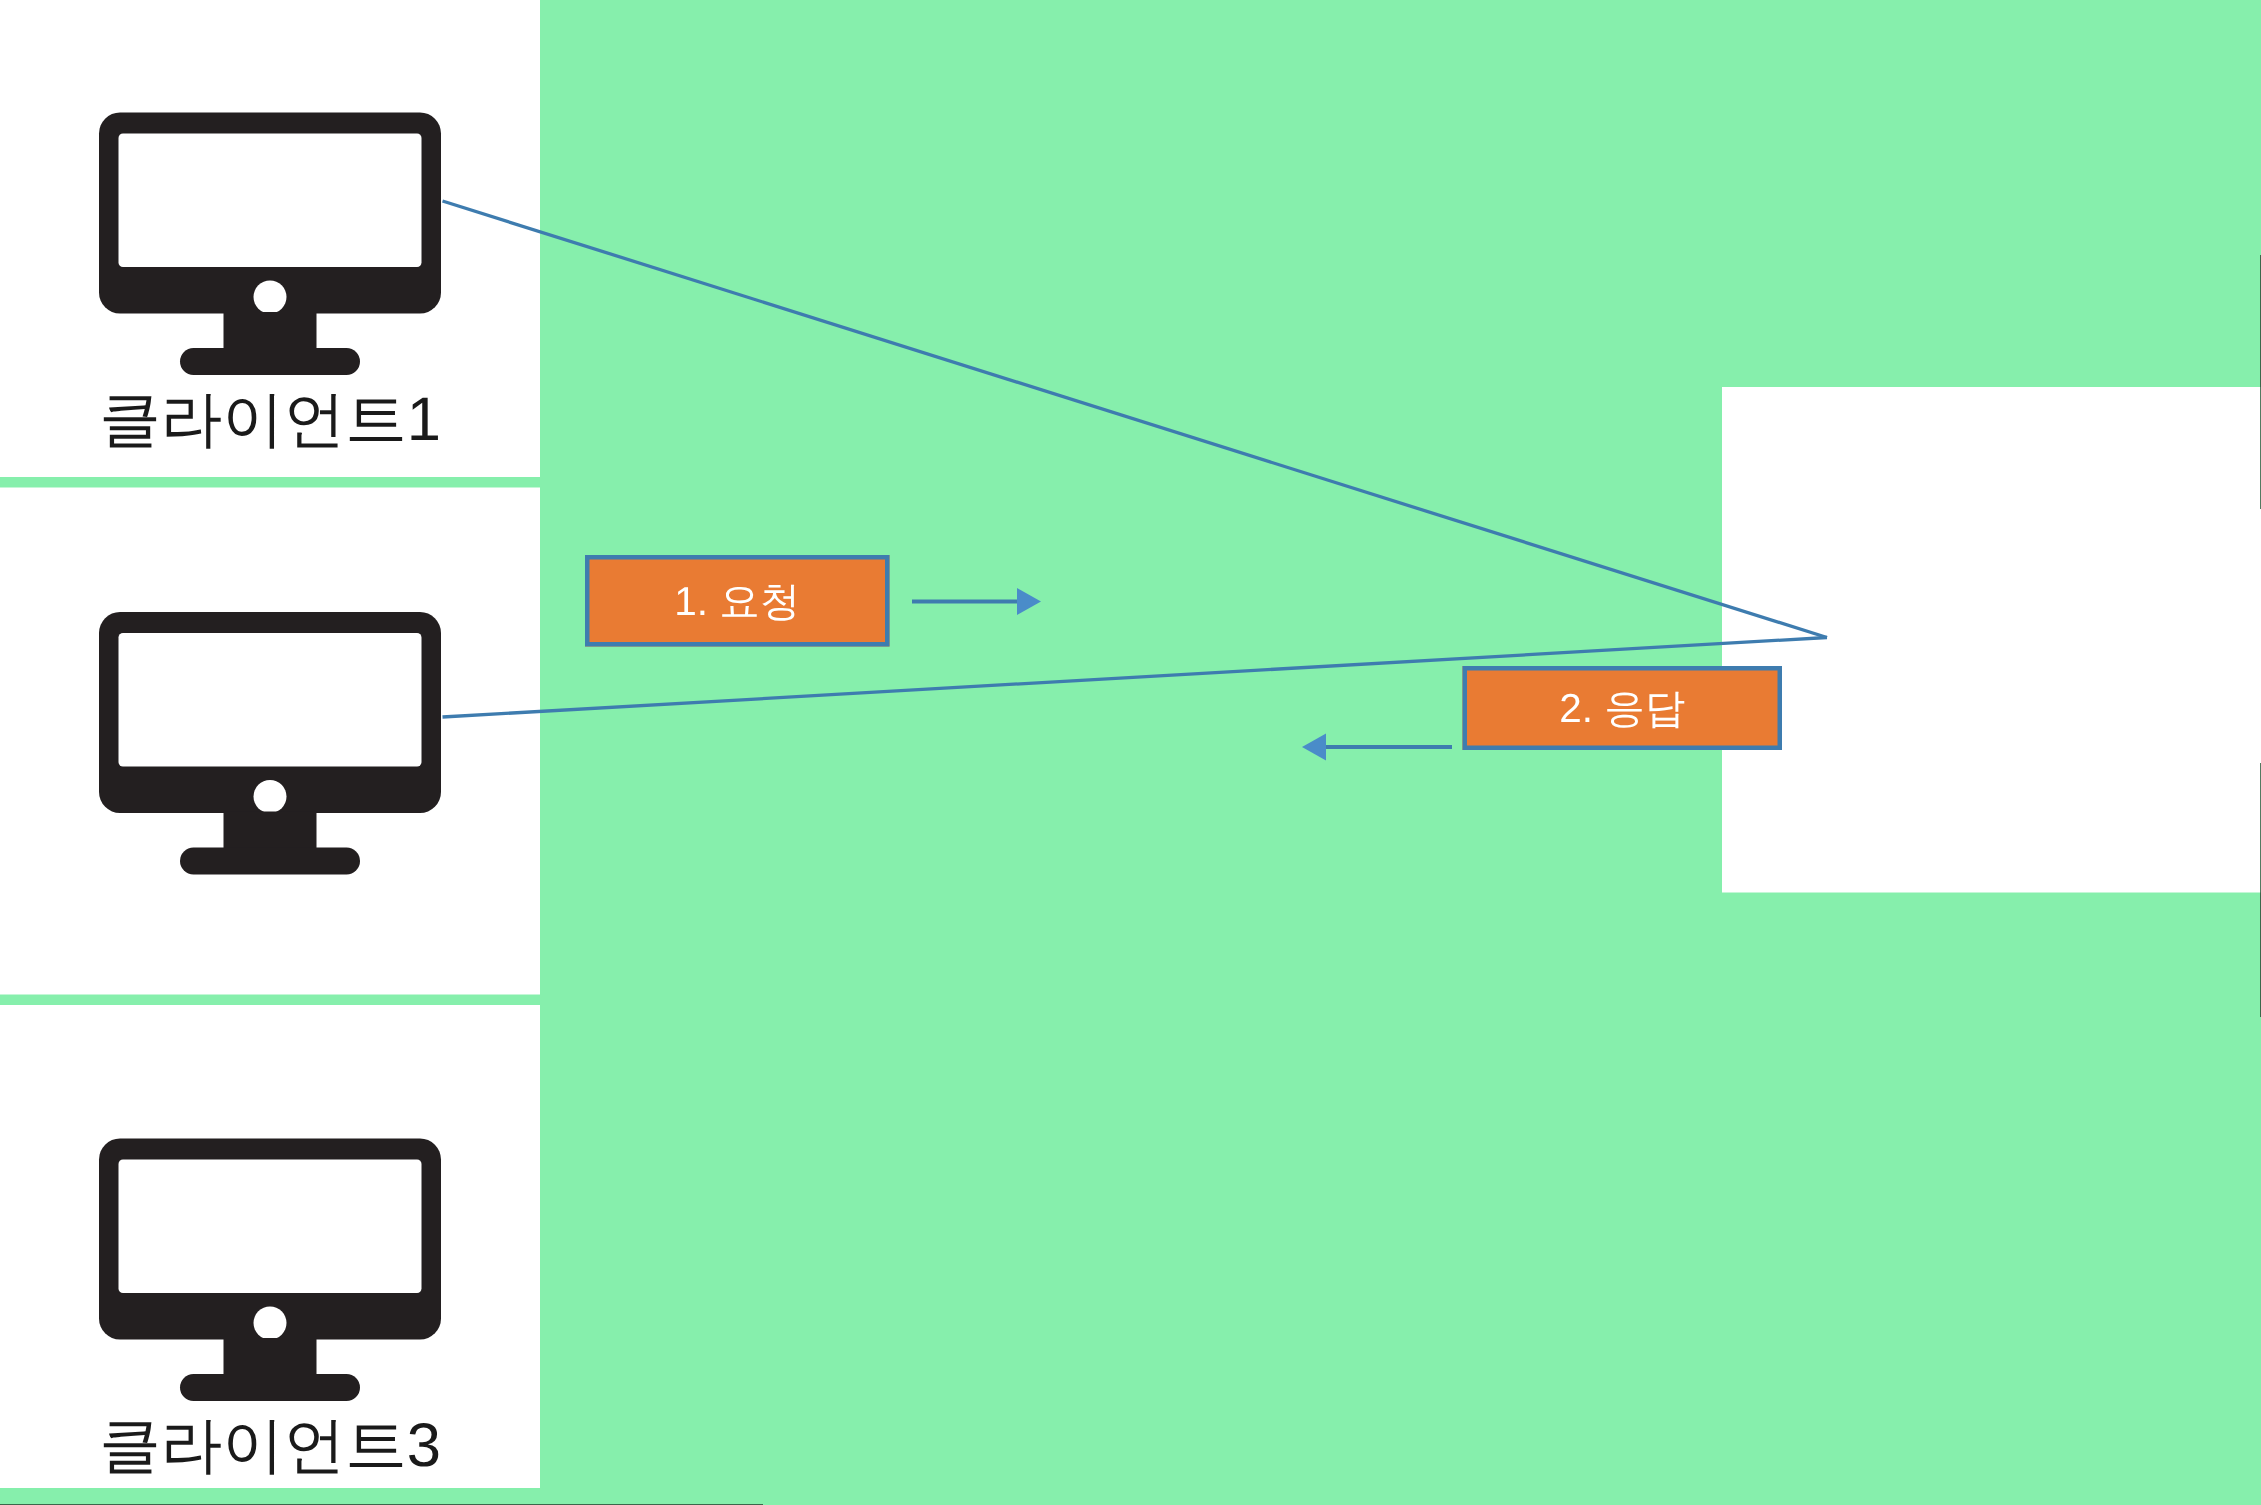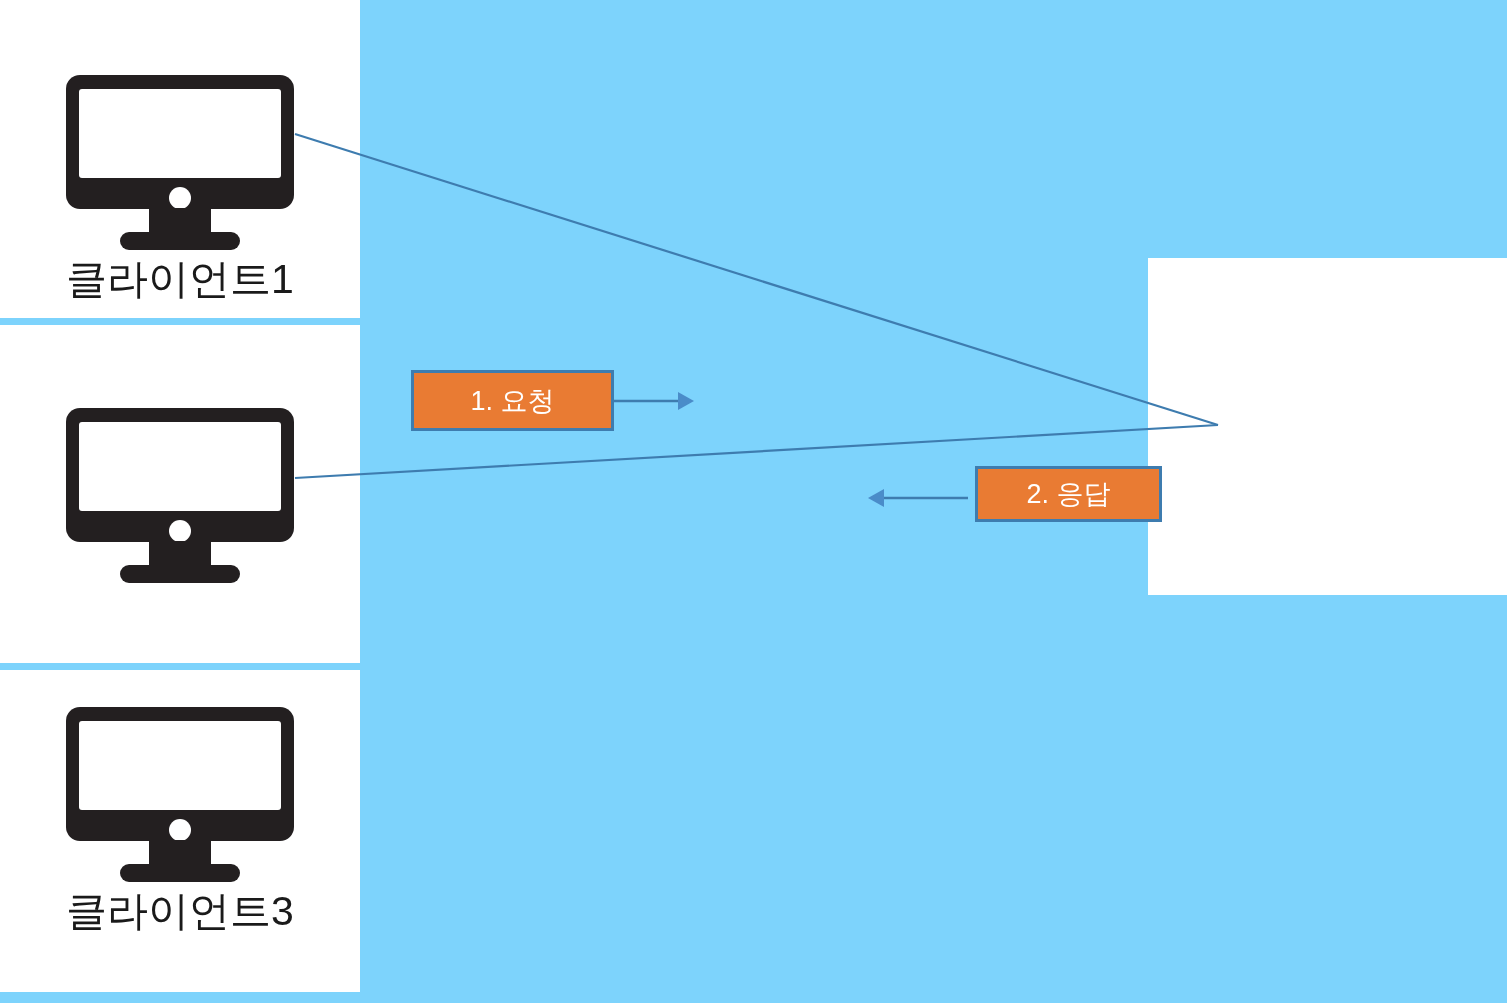--- a/index.html
+++ b/index.html
@@ -4,21 +4,21 @@
 <style>
   html, body {
     margin: 0;
     padding: 0;
     background: #000000;
   }
   #canvas {
     position: relative;
     width: 1507px;
     height: 1003px;
-    background: #7dd3fc;
+    background: #86efac;
     overflow: hidden;
     font-family: "Liberation Sans", "DejaVu Sans", sans-serif;
   }
 
   
   .panel {
     position: absolute;
     background: #ffffff;
   }
   #client-panel-1 { left: 0px;    top: 0px;   width: 360px; height: 318px; }
@@ -88,21 +88,21 @@
     transform: translateX(-50%);
     white-space: nowrap;
     color: #1a1a1a;
     font-size: 41px;
     line-height: 1.1;
     font-family: "Liberation Sans", "DejaVu Sans", sans-serif;
   }
 
   #client-node-1 { left: 66px;  top: 75px;  width: 228px; height: 230px; }
   #client-node-2 { left: 66px;  top: 408px; width: 228px; height: 230px; }
-  #client-node-3 { left: 66px;  top: 707px; width: 228px; height: 230px; }
+  #client-node-3 { left: 66px;  top: 759px; width: 228px; height: 230px; }
   #server-node   { left: 1210px; top: 337px; width: 228px; height: 230px; }
 
   
   #connectors {
     position: absolute;
     left: 0; top: 0;
     width: 1507px;
     height: 1003px;
     pointer-events: none;
   }
@@ -113,22 +113,22 @@
     background: #E97B33;
     border: 3px solid #3E7CAF;
     box-sizing: border-box;
     display: flex;
     align-items: center;
     justify-content: center;
     color: #ffffff;
     font-size: 27px;
     font-family: "Liberation Sans", "DejaVu Sans", sans-serif;
   }
-  #msg-request  { left: 390px; top: 370px; width: 203px; height: 61px; margin-left: 21px; }
-  #msg-response { left: 975px; top: 466px; width: 187px; height: 56px; }
+  #msg-request  { left: 390px; top: 370px; width: 203px; height: 61px; }
+  #msg-response { left: 975px; top: 444px; width: 213px; height: 56px; }
 </style>
 </head>
 <body>
 
 <div id="canvas">
 
   <div class="panel" id="client-panel-1"></div>
   <div class="panel" id="client-panel-2"></div>
   <div class="panel" id="client-panel-3"></div>
   <div class="panel" id="server-panel"></div>

